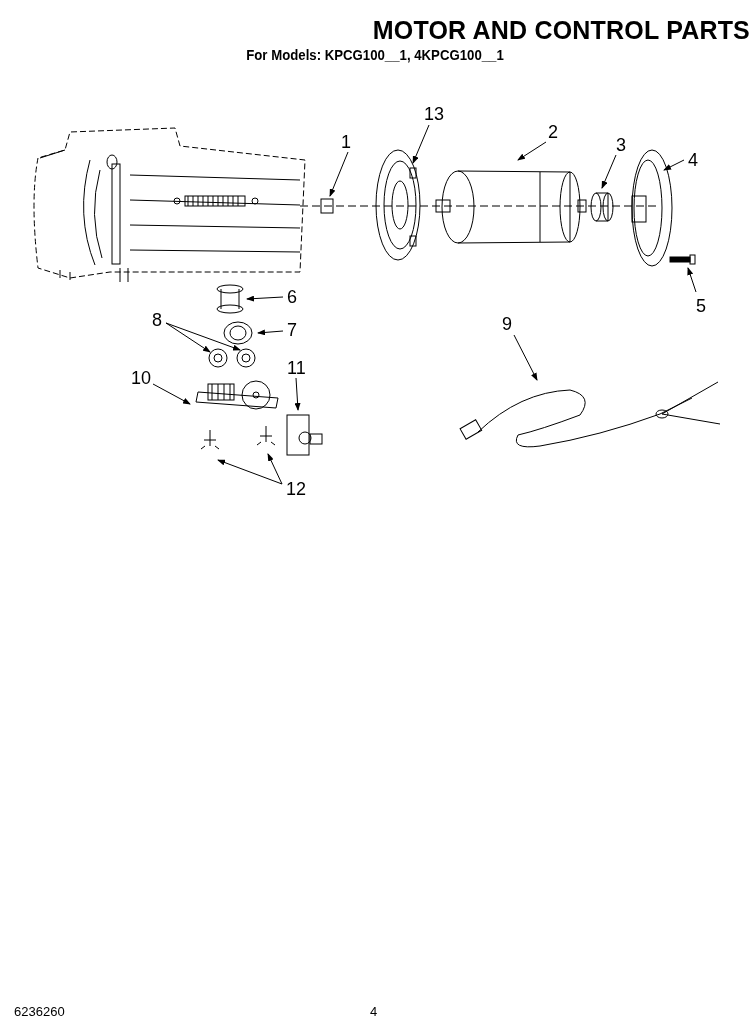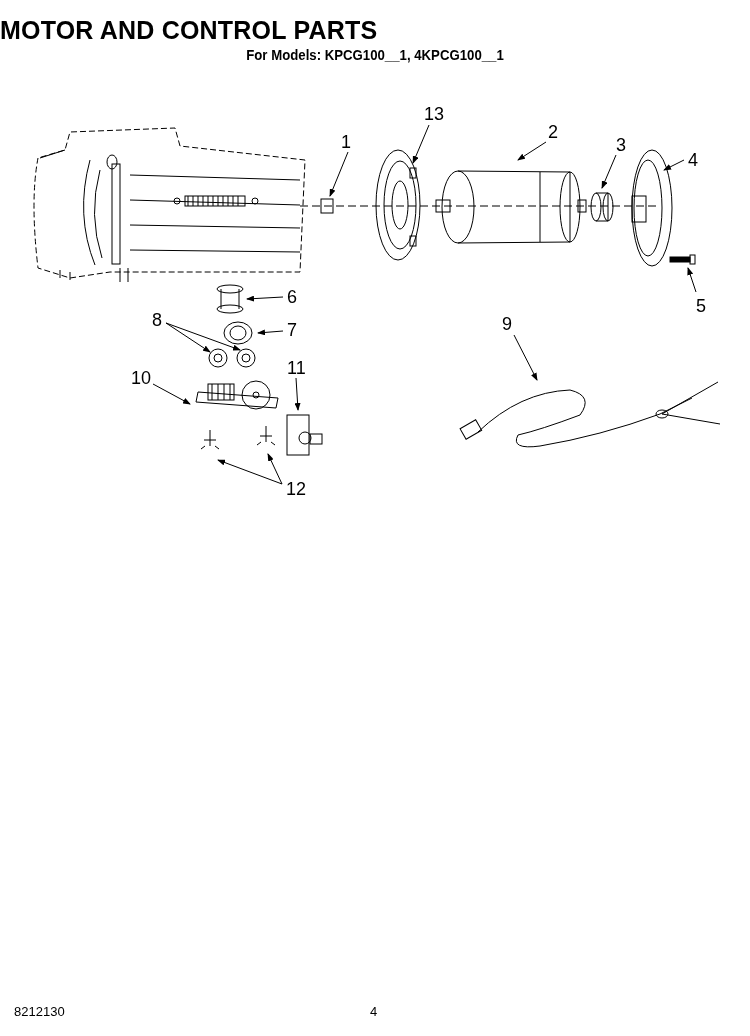--- a/index.html
+++ b/index.html
@@ -1,17 +1,17 @@
 <!DOCTYPE html>
 <html><head>
 <meta charset="utf-8">
 <style>
   html, body { margin:0; padding:0; background:#fff; }
   body { width:750px; height:1036px; position:relative; overflow:hidden; font-family:"Liberation Sans", sans-serif; color:#000; }
-  .title { position:absolute; left:0; width:750px; top:16px; text-align:left; font-weight:bold; font-size:25px; letter-spacing:0.2px; }
+  .title { position:absolute; left:0; width:750px; top:16px; text-align:right; font-weight:bold; font-size:25px; letter-spacing:0.2px; }
   .subtitle { position:absolute; left:0; width:750px; top:46px; text-align:center; font-weight:bold; font-size:15px; transform:scaleX(0.88); }
   .footer-left { position:absolute; left:14px; top:1004px; font-size:13px; }
   .footer-center { position:absolute; left:370px; top:1004px; font-size:13px; }
   svg.diagram { position:absolute; left:0; top:0; }
   .callout { font-family:"Liberation Sans", sans-serif; font-size:18px; fill:#000; }
 </style>
 </head>
 <body>
 
 <div class="title">MOTOR AND CONTROL PARTS</div>
@@ -152,14 +152,14 @@
     <text class="callout" x="287" y="336">7</text>
     <text class="callout" x="152" y="326">8</text>
     <text class="callout" x="502" y="330">9</text>
     <text class="callout" x="131" y="384">10</text>
     <text class="callout" x="287" y="374">11</text>
     <text class="callout" x="286" y="495">12</text>
     <text class="callout" x="424" y="120">13</text>
   </g>
 </svg>
 
-<div class="footer-left">8212130</div>
+<div class="footer-left">6236260</div>
 <div class="footer-center">4</div>
 
 </body></html>

